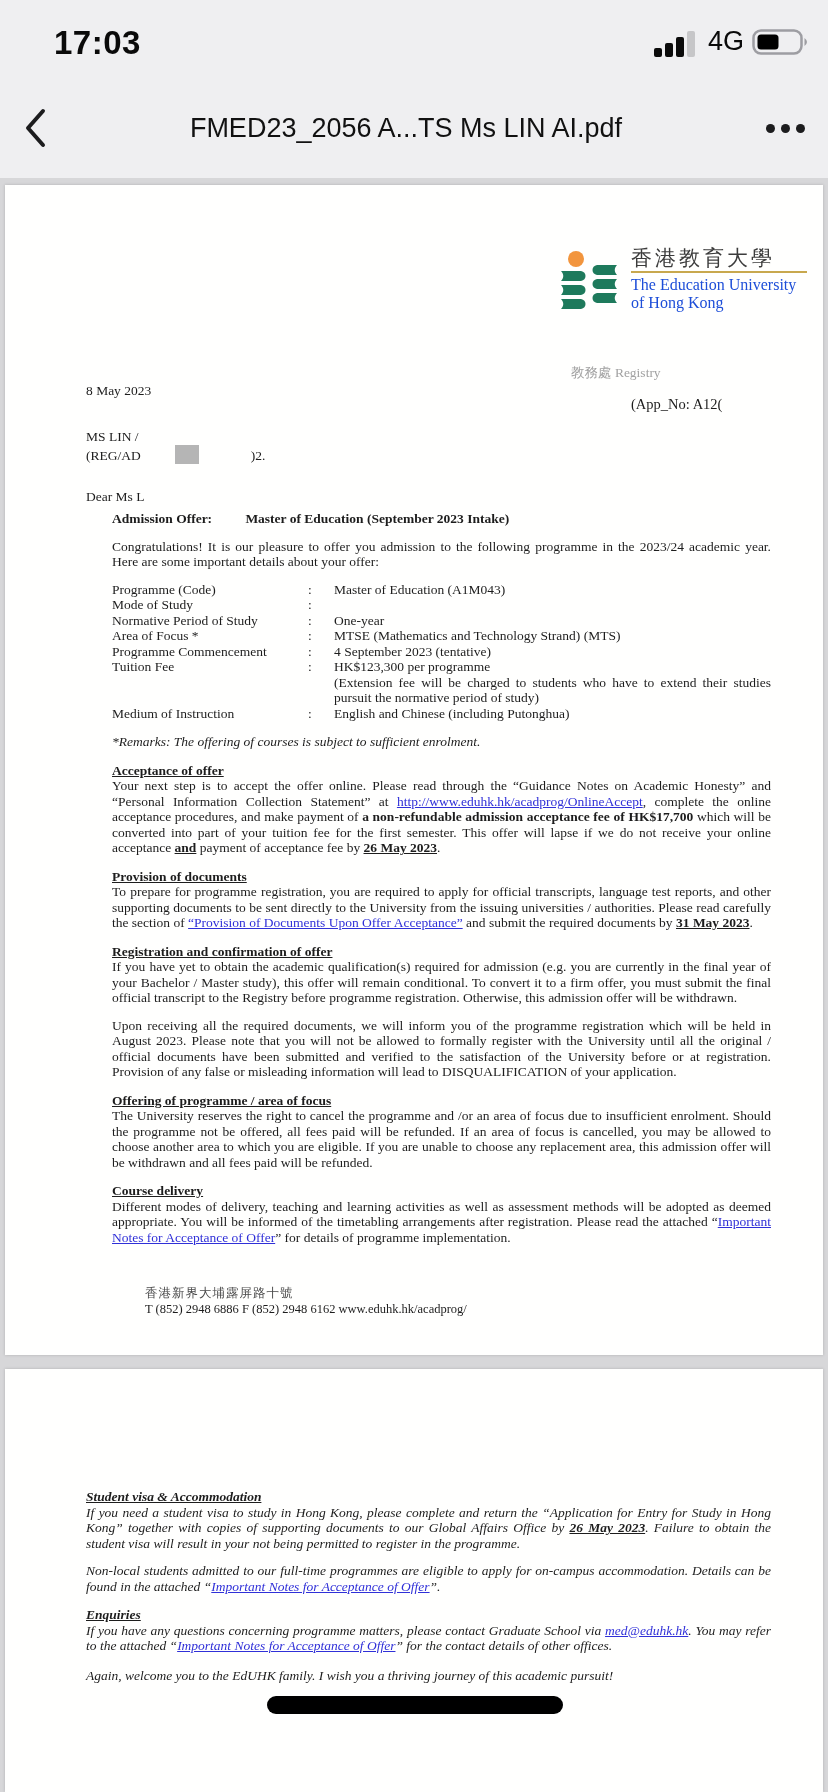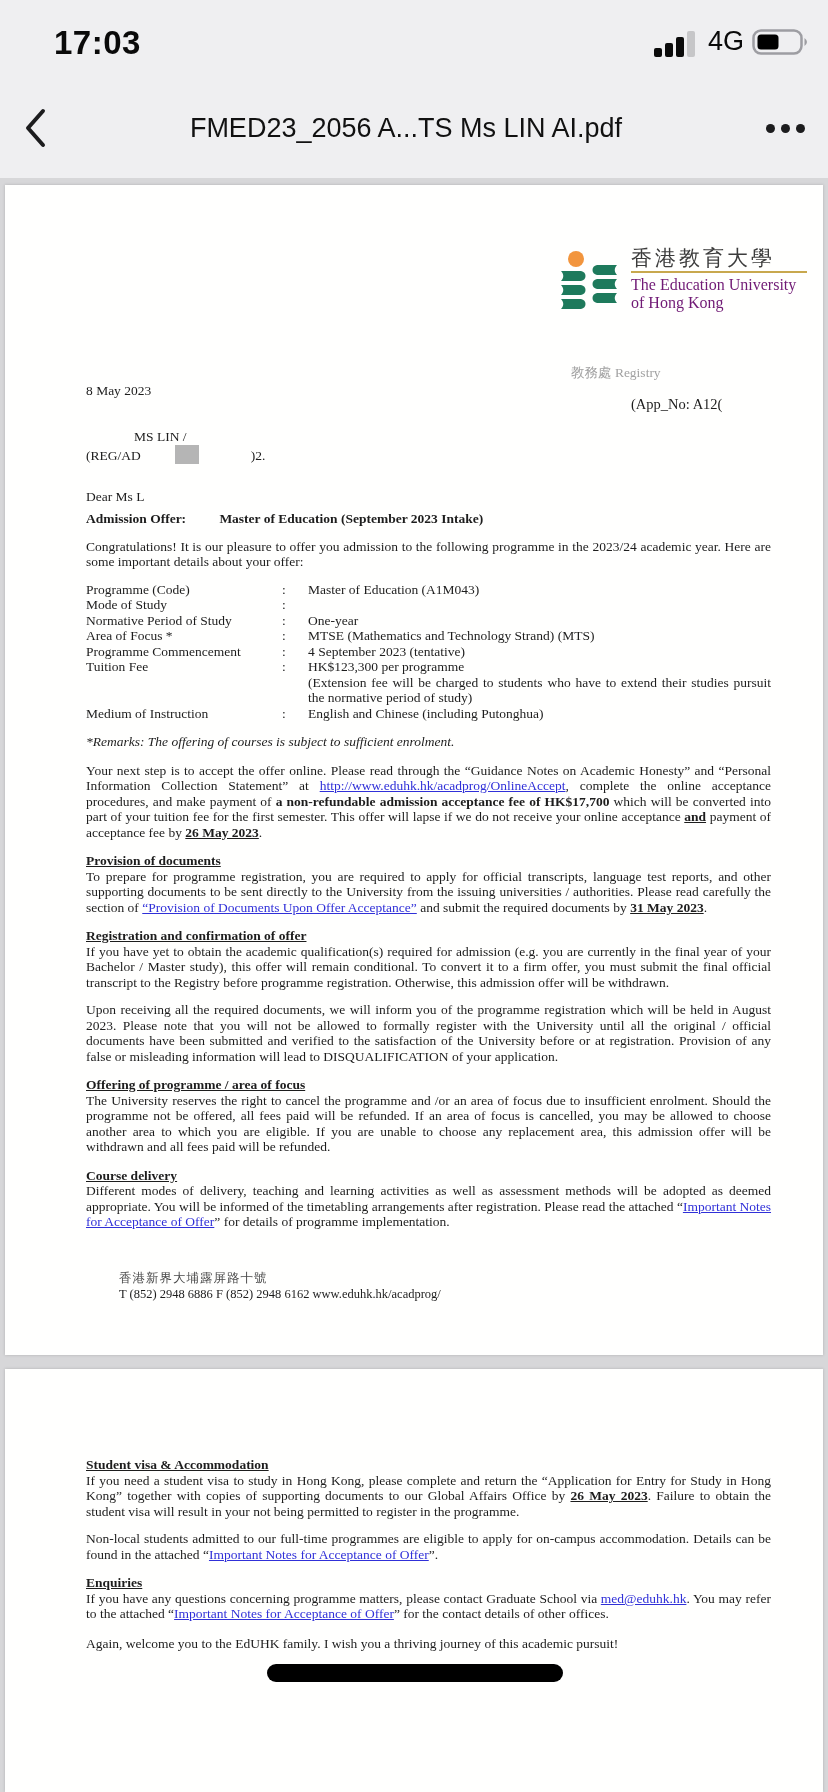--- a/index.html
+++ b/index.html
@@ -31,46 +31,46 @@
   .doc{ font-size:13.5px; line-height:15.5px; }
   .para{ text-align:justify; }
   .b{ font-weight:bold; } .u{ text-decoration:underline; }
   .doc-link{ color:#3030d8; text-decoration:underline; cursor:pointer; }
   .sec-head{ font-weight:bold; text-decoration:underline; }
   
   .logo-block{ position:absolute; top:66px; right:16px; display:flex; align-items:flex-start; }
   .logo-text{ margin-left:12px; width:176px; }
   .logo-cn{ font-size:21px; letter-spacing:3px; color:#3c3c3c; white-space:nowrap; }
   .logo-rule{ height:2px; background:#c8a84e; margin:4px 0 3px 0; }
-  .logo-en{ font-size:16px; line-height:18px; color:#701a75; white-space:nowrap; }
+  .logo-en{ font-size:16px; line-height:18px; color:#1d4ed8; white-space:nowrap; }
   .registry{ position:absolute; top:180px; left:566px; font-size:13.5px; color:#a2a2a2; white-space:nowrap; }
   .app-no{ position:absolute; top:212px; left:626px; font-size:14.5px; white-space:nowrap; }
   .date-line{ position:absolute; top:198px; left:81px; }
-  .addr1{ position:absolute; top:244px; left:81px;margin-left:48px; }
+  .addr1{ position:absolute; top:244px; left:81px; }
   .addr2{ position:absolute; top:260px; left:81px; white-space:nowrap; }
   .redact-grey{ display:inline-block; width:24px; height:19px; background:#b5b5b5; vertical-align:-4px; margin-left:34px; }
   .addr2-post{ margin-left:52px; }
   .salutation{ position:absolute; top:304px; left:81px; }
   
-  .body1{ padding:326px 52px 0 81px; }
+  .body1{ padding:326px 52px 0 107px; }
   .offer-line{ font-weight:bold; }
   .offer-line .lbl{ display:inline-block; width:130px; }
   .intro{ margin-top:12px; }
   .details{ margin-top:12px; }
   .drow{ display:flex; }
   .dlabel{ width:196px; flex:none; }
   .dcolon{ width:26px; flex:none; }
   .dval{ flex:1; text-align:justify; }
   .remarks{ margin-top:13px; font-style:italic; }
   .section{ margin-top:13px; }
   .section .para + .para{ margin-top:12px; }
   .footer{ margin-top:40px; margin-left:33px; font-size:12.5px; line-height:16px; color:#3e3e3e; }
   .footer .cn{ letter-spacing:1px; color:#4a4a4a; }
   
-  .body2{ padding:88px 52px 0 81px; }
+  .body2{ padding:120px 52px 0 81px;font-style:italic; }
   .closing{ margin-top:14px; }
   .redact-black{ margin:13px 0 0 181px; width:296px; height:18px; border-radius:9px; background:#000; }
 </style>
 </head>
 <body>
 
 <div class="screen">
 
   <div class="status-bar">
     <span class="status-time">17:03</span>
@@ -173,20 +173,21 @@
           <div class="drow">
             <span class="dlabel">Medium of Instruction</span>
               <span class="dcolon">:</span>
               <span class="dval">English and Chinese (including Putonghua)</span>
           </div>
         </div>
 
         <p class="remarks">*Remarks: The offering of courses is subject to sufficient enrolment.</p>
 
         <div class="section">
+          <div class="sec-head">Acceptance of offer</div>
           <p class="para"><span>Your next step is to accept the offer online.  Please read through the “Guidance Notes on Academic Honesty” and “Personal Information Collection Statement” at </span><a class="doc-link">http://www.eduhk.hk/acadprog/OnlineAccept</a><span>, complete the online acceptance procedures, and make payment of </span><span class="b">a non-refundable admission acceptance fee of HK$17,700</span><span> which will be converted into part of your tuition fee for the first semester.  This offer will lapse if we do not receive your online acceptance </span><span class="b u">and</span><span> payment of acceptance fee by </span><span class="b u">26 May 2023</span><span>.</span></p>
         </div>
 
         <div class="section">
           <div class="sec-head">Provision of documents</div>
           <p class="para"><span>To prepare for programme registration, you are required to apply for official transcripts, language test reports, and other supporting documents to be sent directly to the University from the issuing universities / authorities.  Please read carefully the section of </span><a class="doc-link">“Provision of Documents Upon Offer Acceptance”</a><span> and submit the required documents by </span><span class="b u">31 May 2023</span><span>.</span></p>
         </div>
 
         <div class="section">
           <div class="sec-head">Registration and confirmation of offer</div>

